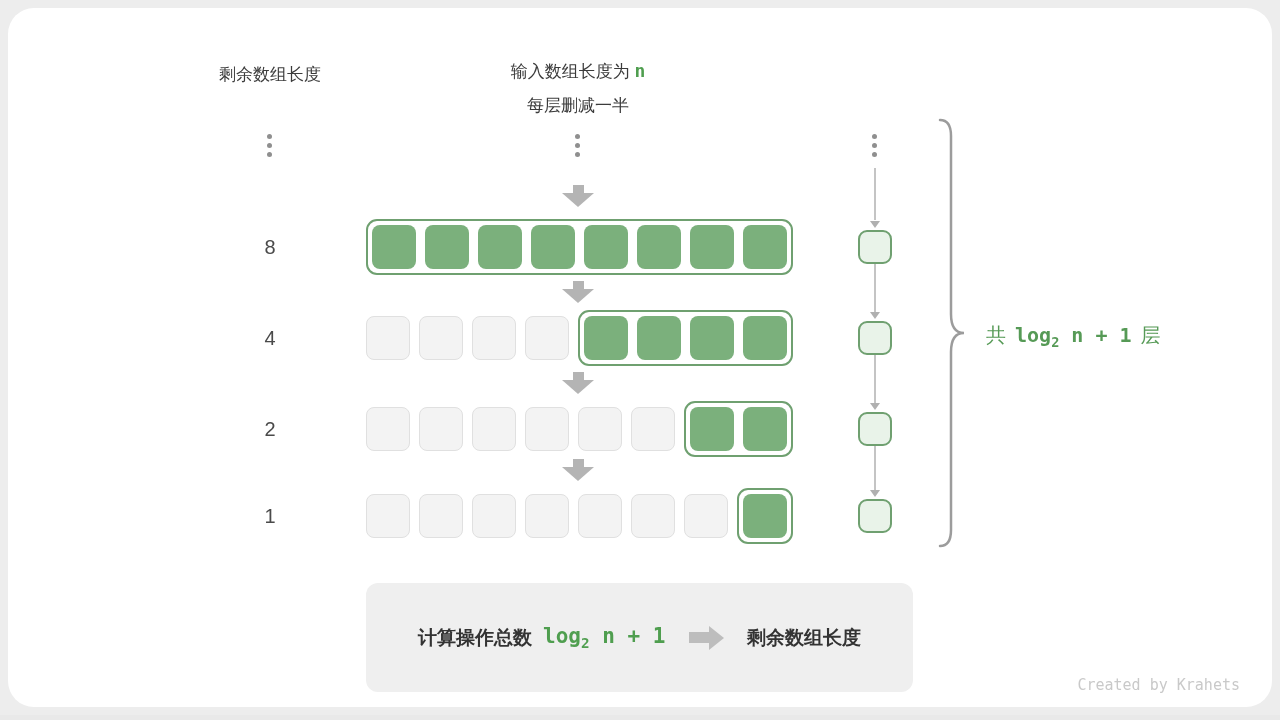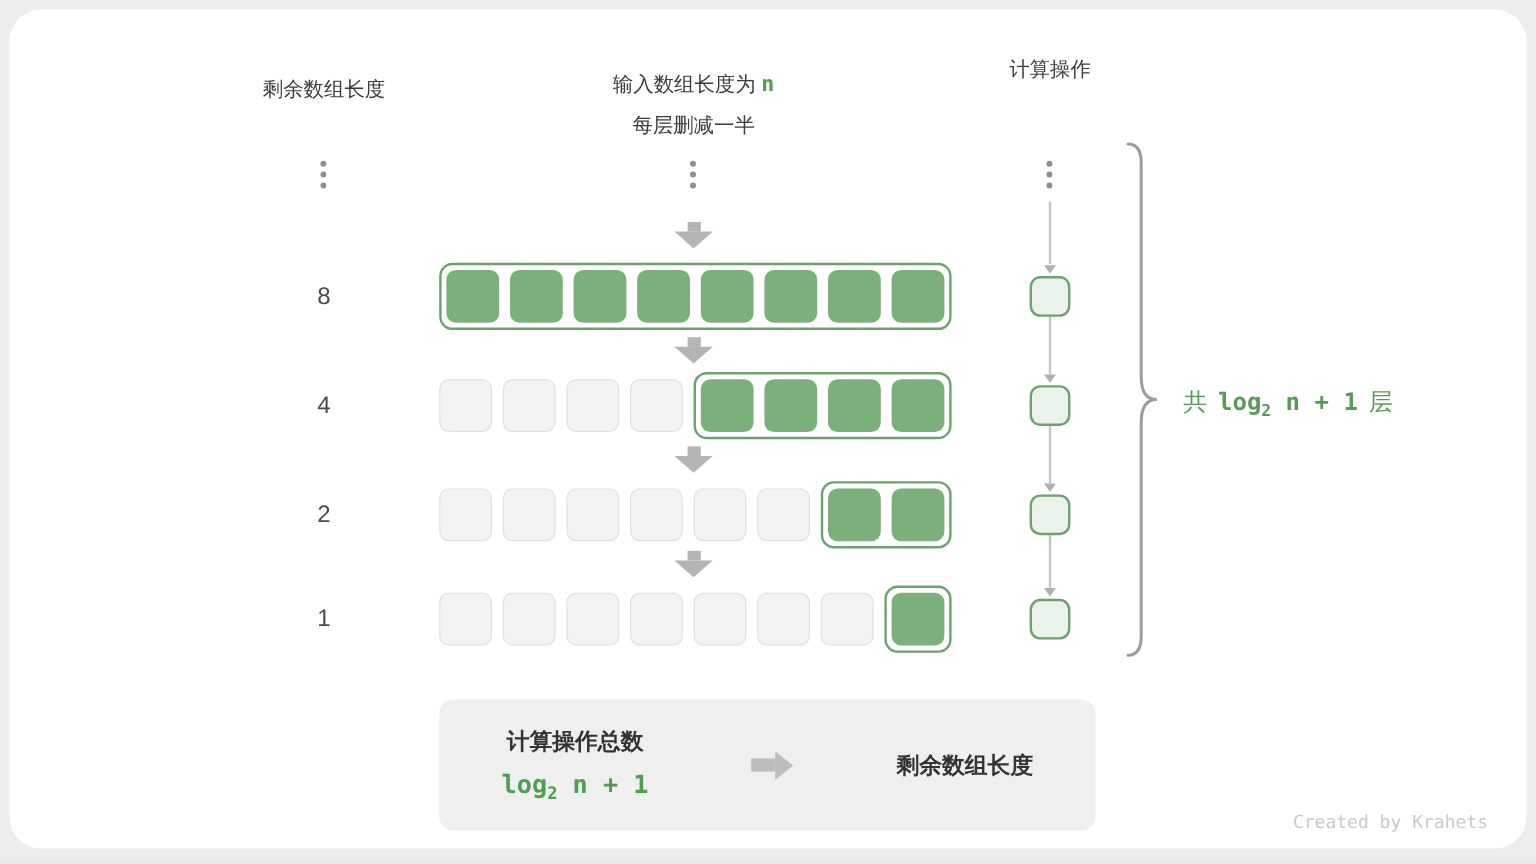--- a/index.html
+++ b/index.html
@@ -70,21 +70,21 @@
   .brace-label .code { font-weight: 700; }
   sub { font-size: 0.68em; }
 
   
   .summary {
     position: absolute; left: 366px; top: 583px; width: 547px; height: 109px;
     background: #efefef; border-radius: 12px;
     display: flex; align-items: center; justify-content: space-between;
     padding: 0 52px;
   }
-  .summary-col { display: flex; flex-direction: column; align-items: center; gap: 11px; }
+  .summary-col { display: flex; flex-direction: row; align-items: center; gap: 11px; }
   .summary-title { font-size: 19px; font-weight: 700; color: #333333; }
   .summary-formula { font-size: 21px; }
   .teal { color: #1d9c9c; font-weight: 700; }
   .teal-code { color: #1d9c9c; font-weight: 700; font-family: "DejaVu Sans Mono", "Liberation Mono", monospace; }
   .right-arrow { display: flex; align-items: center; }
   .right-arrow .stem { width: 20px; height: 11px; background: #bdbdbd; }
   .right-arrow .head {
     width: 0; height: 0;
     border-top: 12px solid transparent;
     border-bottom: 12px solid transparent;
@@ -107,21 +107,20 @@
 
   <div class="abs hdr" style="left:428px; top:54px; width:300px;">
     <div>
       <span>输入数组长度为</span>
       <span class="green-code" style="font-size:18px;">n</span>
     </div>
     <div>每层删减一半</div>
   </div>
 
   <div class="abs hdr" style="left:775px; top:41px; width:200px;">
-    <div>计算操作</div>
   </div>
 
   <div class="abs dots-col" style="left:267px; top:134px;">
     <div class="dot"></div>
       <div class="dot"></div>
       <div class="dot"></div>
   </div>
   <div class="abs dots-col" style="left:575px; top:134px;">
     <div class="dot"></div>
       <div class="dot"></div>

